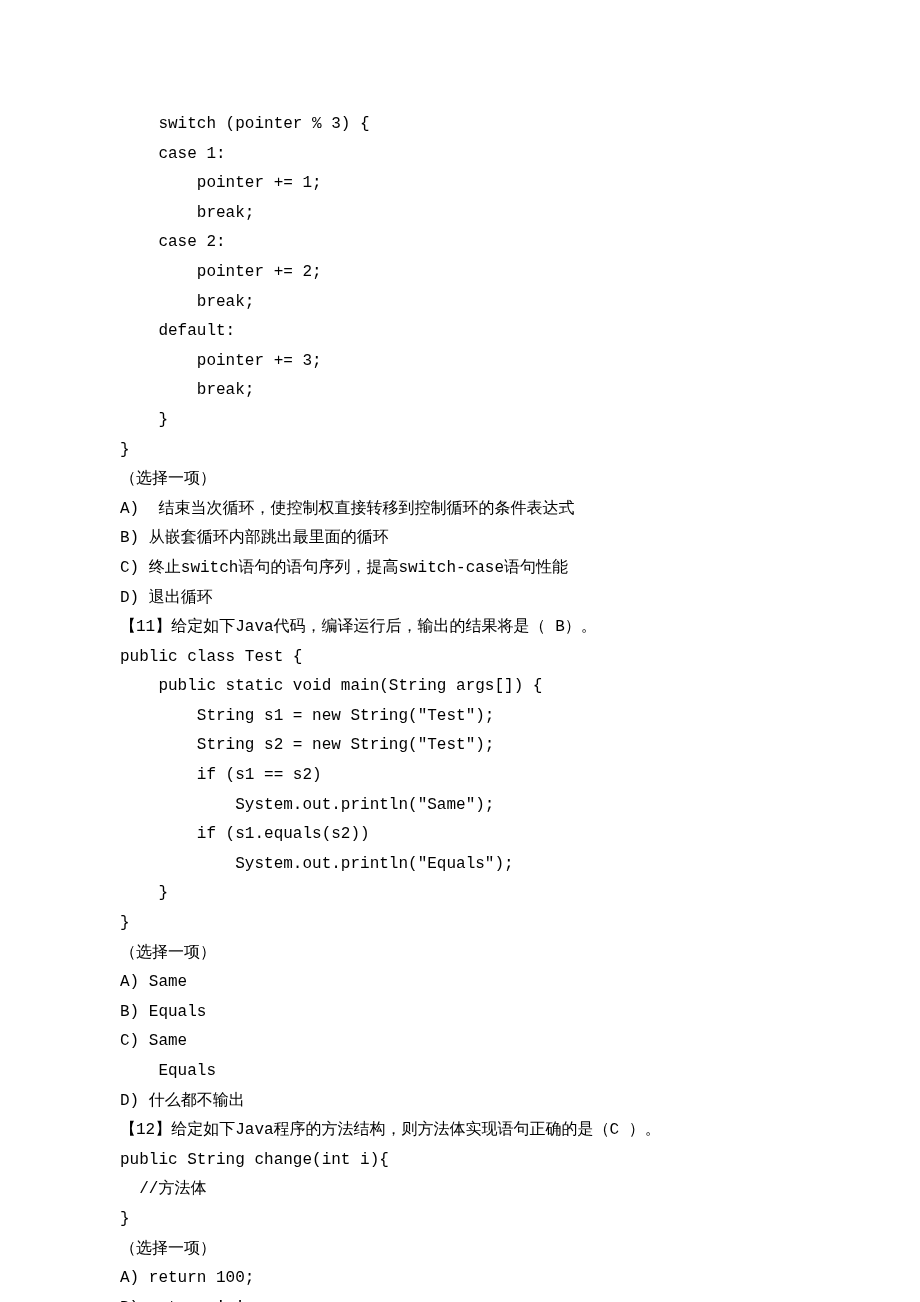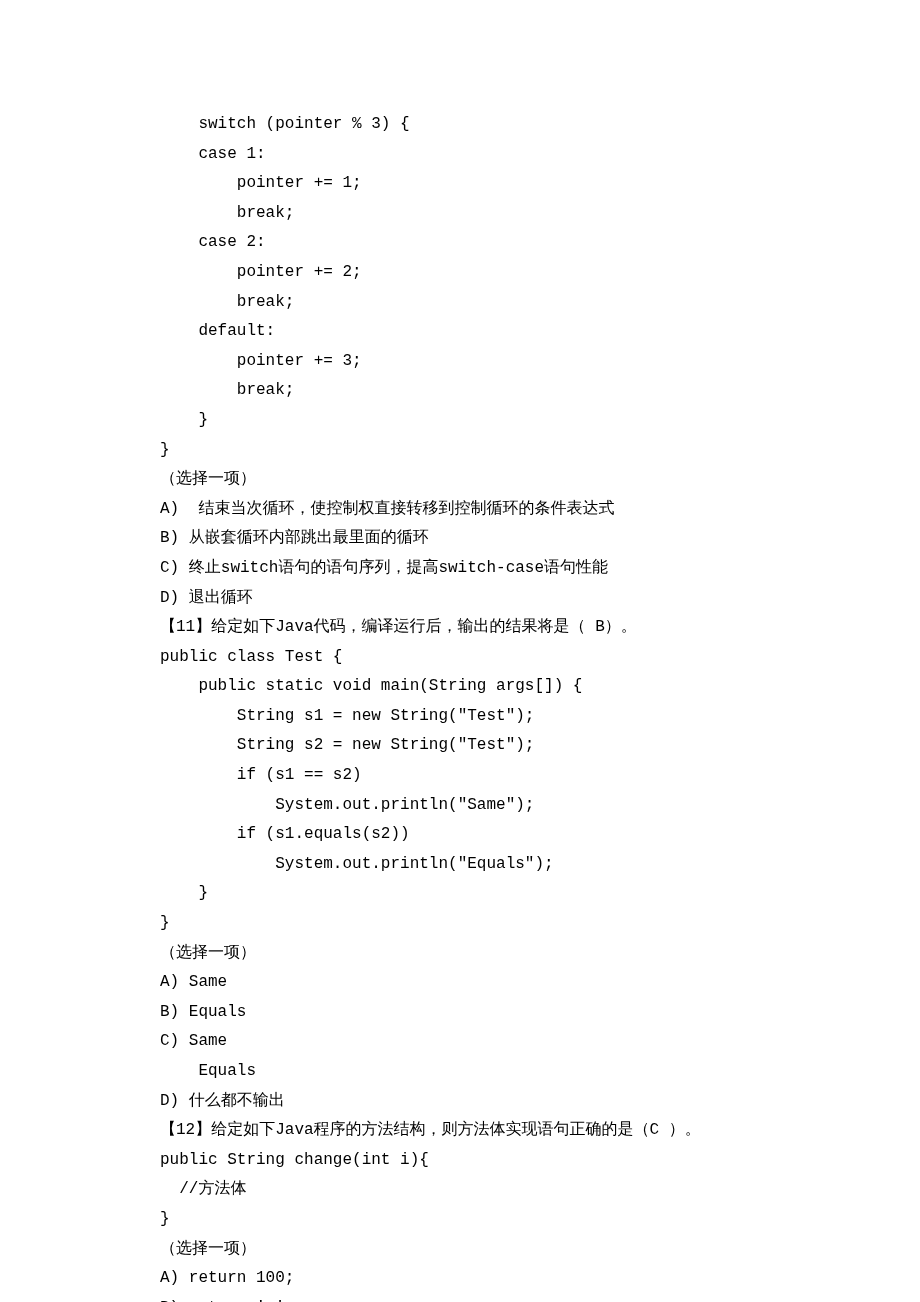--- a/index.html
+++ b/index.html
@@ -11,18 +11,18 @@
     line-height: 1.85;
     color: #000000;
   }
   .page {
     width: 920px;
     min-height: 1302px;
     padding: 110px 120px 100px 120px;
     box-sizing: border-box;
     white-space: pre;
   }
-  .line { display: block; margin-left: 40px; }
+  .line { display: block; }
 </style>
 </head>
 <body>
 
 <div class="page" id="container"><span class="line">    switch (pointer % 3) {</span><span class="line">    case 1:</span><span class="line">        pointer += 1;</span><span class="line">        break;</span><span class="line">    case 2:</span><span class="line">        pointer += 2;</span><span class="line">        break;</span><span class="line">    default:</span><span class="line">        pointer += 3;</span><span class="line">        break;</span><span class="line">    }</span><span class="line">}</span><span class="line"></span><span class="line">（选择一项）</span><span class="line">A)  结束当次循环，使控制权直接转移到控制循环的条件表达式</span><span class="line">B) 从嵌套循环内部跳出最里面的循环</span><span class="line">C) 终止switch语句的语句序列，提高switch-case语句性能</span><span class="line">D) 退出循环</span><span class="line">【11】给定如下Java代码，编译运行后，输出的结果将是（ B）。</span><span class="line">public class Test {</span><span class="line">    public static void main(String args[]) {</span><span class="line">        String s1 = new String("Test");</span><span class="line">        String s2 = new String("Test");</span><span class="line">        if (s1 == s2)</span><span class="line">            System.out.println("Same");</span><span class="line">        if (s1.equals(s2))</span><span class="line">            System.out.println("Equals");</span><span class="line">    }</span><span class="line">}</span><span class="line"></span><span class="line">（选择一项）</span><span class="line">A) Same</span><span class="line">B) Equals</span><span class="line">C) Same</span><span class="line">    Equals</span><span class="line">D) 什么都不输出</span><span class="line">【12】给定如下Java程序的方法结构，则方法体实现语句正确的是（C ）。</span><span class="line">public String change(int i){</span><span class="line">  //方法体</span><span class="line">}</span><span class="line">（选择一项）</span><span class="line">A) return 100;</span><span class="line">B) return 'a';</span></div>
 
 </body></html>

